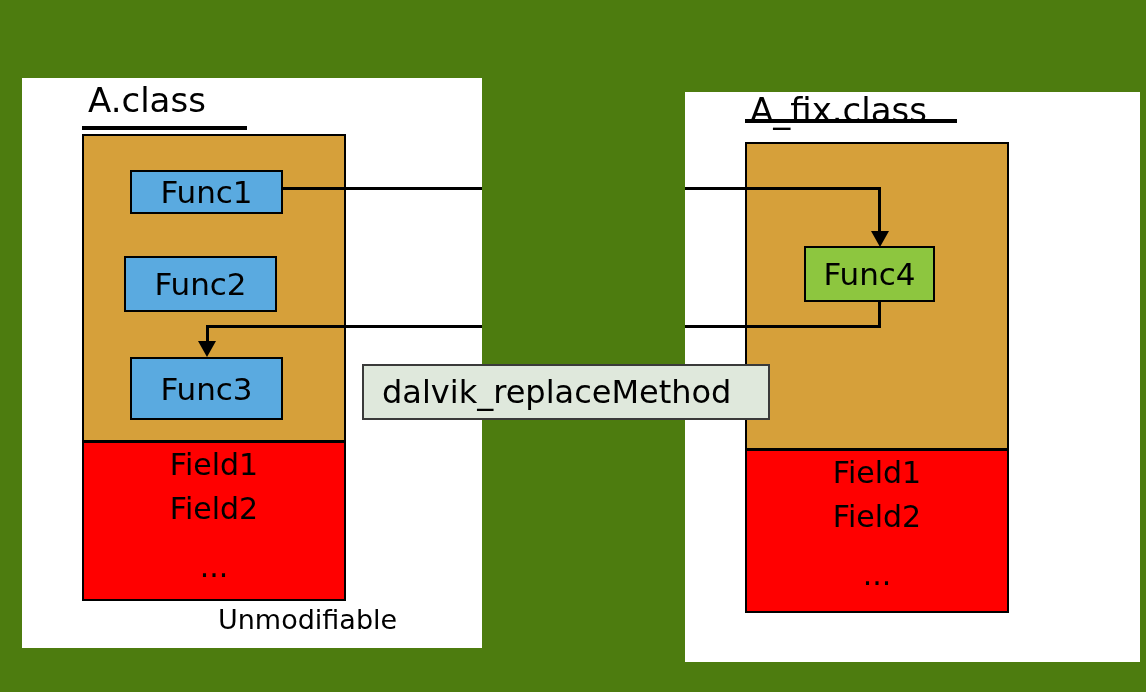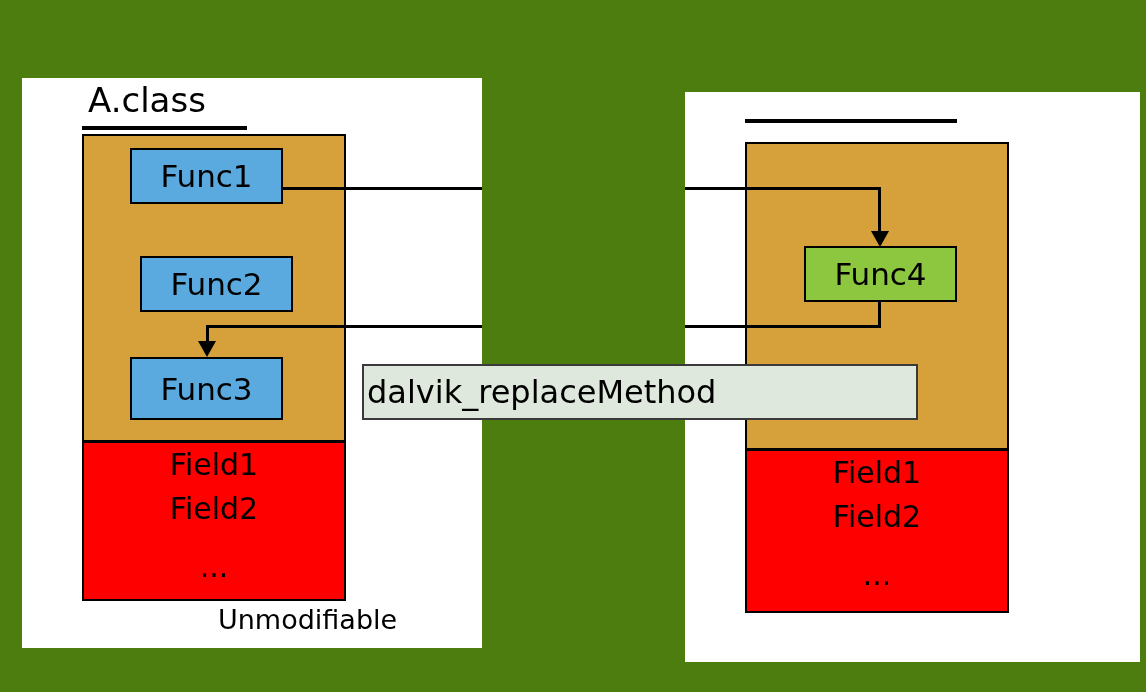--- a/index.html
+++ b/index.html
@@ -77,24 +77,24 @@
     align-items: center;
     justify-content: center;
     color: #000000;
     font-size: 31px;
     white-space: nowrap;
   }
   .func-blue  { background: #5aaae0; }
   .func-green { background: #8dc councils; }
   .func-green { background: #8dc63f; }
 
-  #func1 { left: 130px; top: 148px; width: 153px; height: 56px; }
-  #func2 { left: 140px; top: 256px; width: 153px; height: 56px; }
+  #func1 { left: 130px; top: 170px; width: 153px; height: 44px; }
+  #func2 { left: 124px; top: 256px; width: 153px; height: 56px; }
   #func3 { left: 130px; top: 357px; width: 153px; height: 63px; }
-  #func4 { left: 804px; top: 246px; width: 153px; height: 56px; }
+  #func4 { left: 804px; top: 246px; width: 131px; height: 56px; }
 
   
   .wire {
     position: absolute;
     background: #000000;
   }
   .wire-h { height: 3px; }
   .wire-v { width: 3px; }
 
   
@@ -119,30 +119,30 @@
     border-top: 16px solid #000000;
   }
   #arrow-func3 { left: 198px; top: 341px; }
   #arrow-func4 { left: 871px; top: 231px; }
 
   
   #call-label {
     position: absolute;
     left: 362px;
     top: 364px;
-    width: 556px;
+    width: 408px;
     height: 56px;
     background: #dfe8dc;
     border: 2px solid #3a3a3a;
     box-sizing: border-box;
     display: flex;
     align-items: center;
     color: #000000;
     font-size: 32px;
-    padding-left: 3px;
+    padding-left: 18px;
     white-space: nowrap;
   }
 
   
   #caption-unmodifiable {
     position: absolute;
     left: 218px;
     top: 604px;
     color: #000000;
     font-size: 27px;
@@ -170,20 +170,21 @@
   <div class="fields-area" id="fields-left">
     <div class="fline">Field1</div>
     <div class="fline">Field2</div>
     <div class="fdots">...</div>
   </div>
 
   <div id="caption-unmodifiable">Unmodifiable</div>
 
   <div class="panel" id="panel-right"></div>
 
+  <div class="class-title" id="title-right">A_fix.class</div>
   <div class="title-rule" id="rule-right"></div>
 
   <div class="methods-area" id="methods-right"></div>
 
   <div class="func-box func-green" id="func4">Func4</div>
 
   <div class="fields-area" id="fields-right">
     <div class="fline">Field1</div>
     <div class="fline">Field2</div>
     <div class="fdots">...</div>

